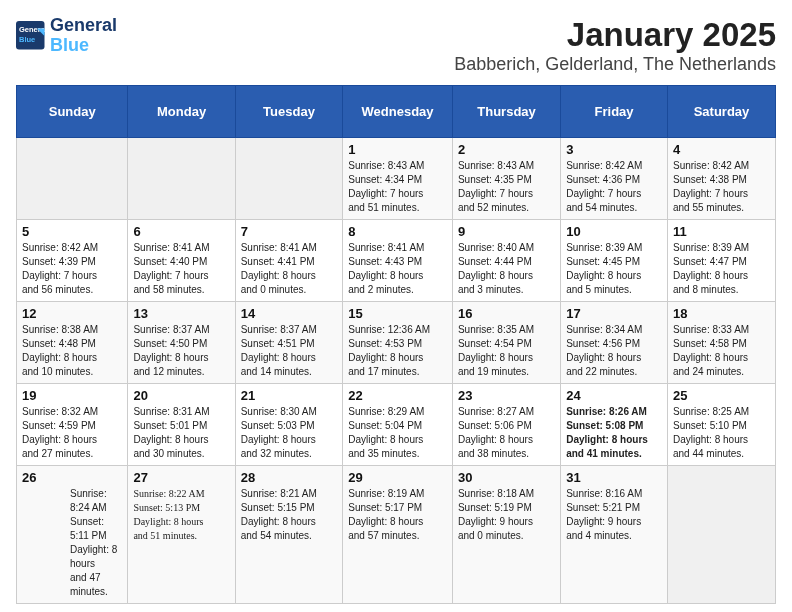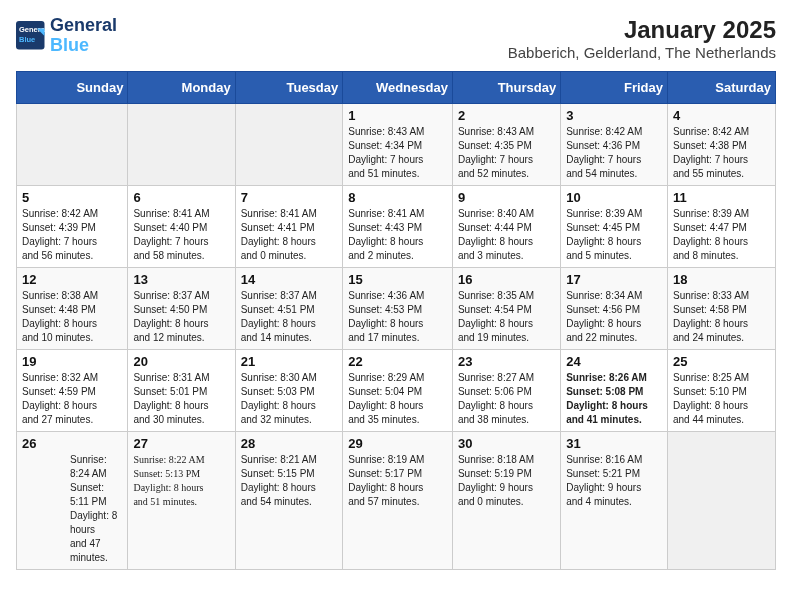--- a/index.html
+++ b/index.html
@@ -31,40 +31,40 @@
       color: #1a3a6b;
     }
     .logo-icon {
       width: 30px;
       height: 30px;
     }
     .title-area {
       text-align: right;
     }
     .calendar-title {
-      font-size: 24px;
+      font-size: 33px;
       font-weight: bold;
       color: #222;
     }
     .calendar-subtitle {
-      font-size: 15px;
+      font-size: 18px;
       color: #444;
     }
     table {
       width: 100%;
       border-collapse: collapse;
       font-size: 11px;
     }
     thead tr {
       background: #2a5db0;
       color: #fff;
     }
     thead th {
-      padding: 8px 4px;
-      text-align: right;
+      padding: 18px 4px;
+      text-align: center;
       font-size: 13px;
       font-weight: bold;
       border: 1px solid #1a4a9a;
     }
     tbody td {
       border: 1px solid #ccc;
       padding: 4px 5px;
       vertical-align: top;
       width: 113px;
       min-height: 80px;
@@ -228,21 +228,21 @@
         </td>
         <td>
           <div class="day-num">14</div>
           <div class="day-info" style="white-space: pre-line;">Sunrise: 8:37 AM
 Sunset: 4:51 PM
 Daylight: 8 hours
 and 14 minutes.</div>
         </td>
         <td>
           <div class="day-num">15</div>
-          <div class="day-info" style="white-space: pre-line;">Sunrise: 4:36 AM
+          <div class="day-info" style="white-space: pre-line;">Sunrise: 12:36 AM
 Sunset: 4:53 PM
 Daylight: 8 hours
 and 17 minutes.</div>
         </td>
         <td>
           <div class="day-num">16</div>
           <div class="day-info" style="white-space: pre-line;">Sunrise: 8:35 AM
 Sunset: 4:54 PM
 Daylight: 8 hours
 and 19 minutes.</div>

